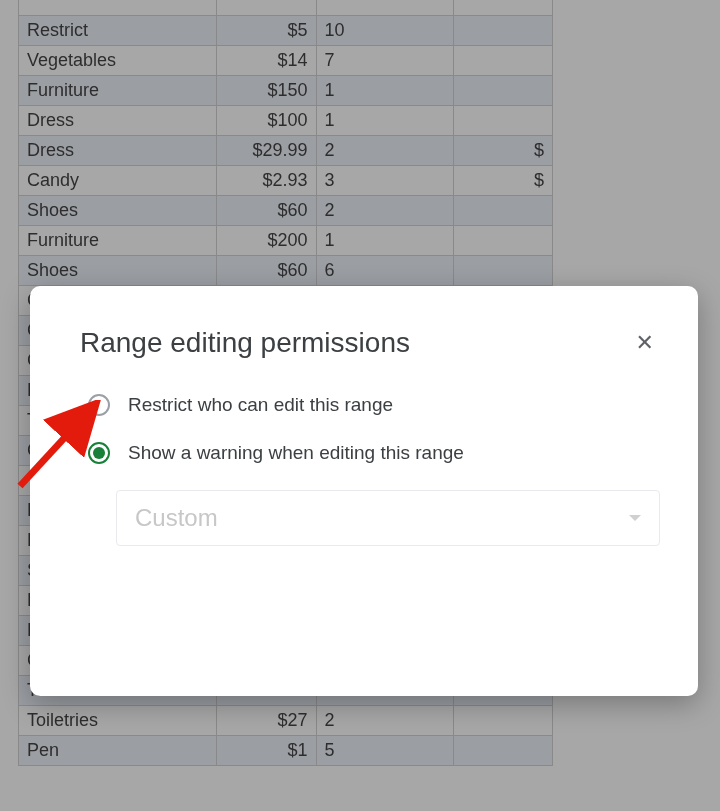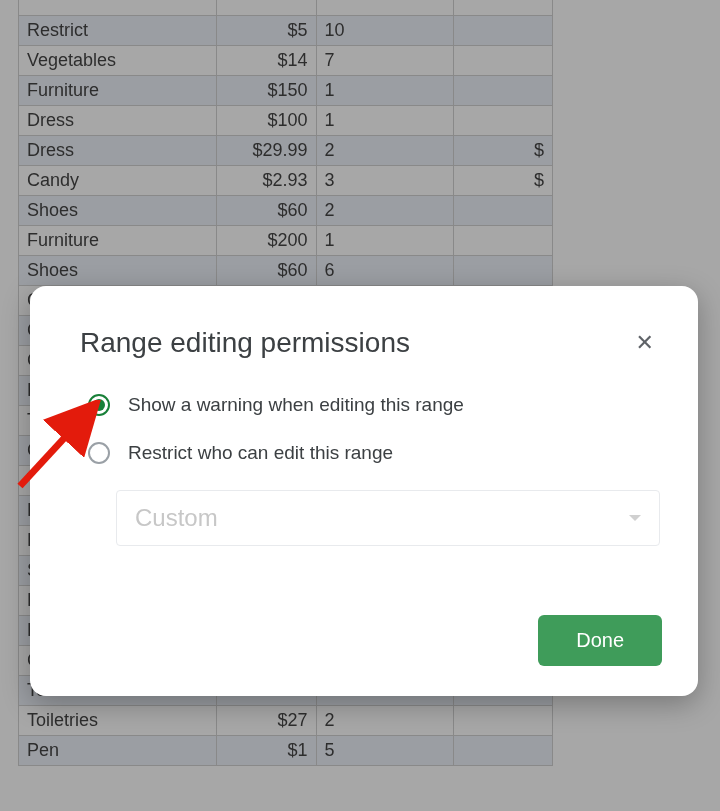--- a/index.html
+++ b/index.html
@@ -41,21 +41,21 @@
     position: absolute; inset: 0;
     background: rgba(60,60,60,0.45);
   }
 
   
   .dialog {
     position: absolute;
     left: 30px; top: 286px;
     width: 668px; height: 410px;
     background: #fff;
-    border-radius: 16px;
+    border-radius: 10px;
     box-shadow: 0 8px 28px rgba(0,0,0,.28);
     padding: 40px 38px 30px 50px;
   }
   .dialog-header {
     display: flex; align-items: center; justify-content: space-between;
   }
   .dialog-title {
     font-family: "Google Sans", Arial, sans-serif;
     font-size: 28px;
     color: #3c4043;
@@ -309,35 +309,34 @@
 
 <div class="scrim"></div>
 
 <div class="dialog">
   <div class="dialog-header">
     <h1 class="dialog-title">Range editing permissions</h1>
     <div class="close-x">✕</div>
   </div>
 
   <div class="radio-row">
+    <span class="radio"></span>
+    <span>Restrict who can edit this range</span>
+  </div>
+
+  <div class="radio-row">
     <span class="radio selected"></span>
     <span>Show a warning when editing this range</span>
-  </div>
-
-  <div class="radio-row">
-    <span class="radio"></span>
-    <span>Restrict who can edit this range</span>
   </div>
 
   <div class="dropdown-box">
     <span>Custom</span>
     <span class="caret"></span>
   </div>
 
-  <button class="done-btn">Done</button>
 </div>
 
 <svg class="arrow-svg" viewBox="0 0 100 100">
   <defs>
     <marker id="ah" markerWidth="8" markerHeight="8" refX="6" refY="4" orient="auto">
       <path d="M0,0 L8,4 L0,8 Z" fill="#e31b0c"></path>
     </marker>
   </defs>
   <line x1="6" y1="86" x2="78" y2="8" stroke="#e31b0c" stroke-width="7" marker-end="url(#ah)"></line>
 </svg>

